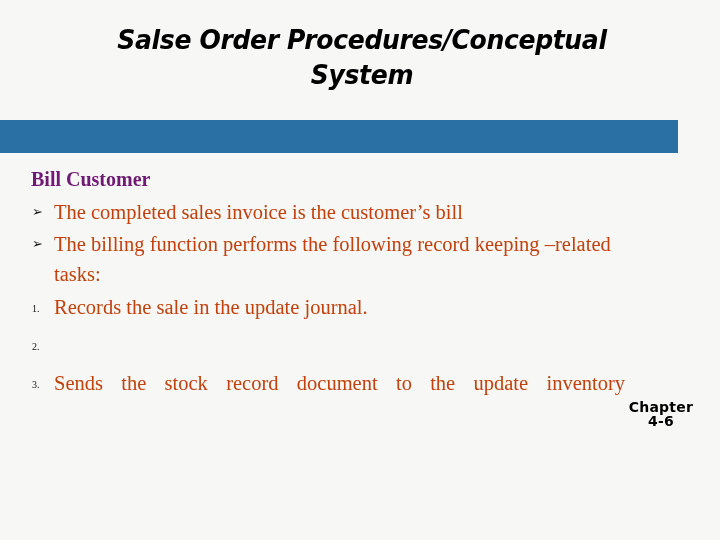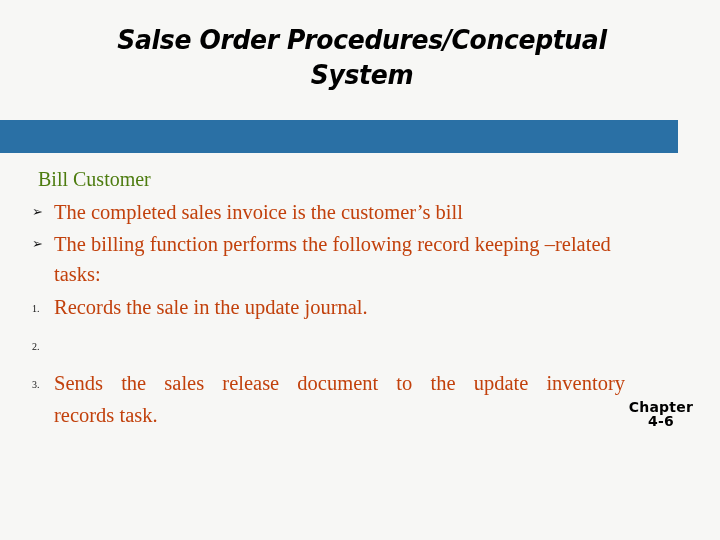--- a/index.html
+++ b/index.html
@@ -58,25 +58,25 @@
   
   .body-block {
     position: absolute;
     left: 27px;
     top: 166px;
     width: 598px;
   }
 
   .heading {
     font-family: "Liberation Serif", "DejaVu Serif", serif;
-    font-weight: normal;
+    font-weight: bold;
     font-size: 20px;
     line-height: 26px;
-    color: #4d7c0f;
-    margin: 0 0 5px 11px;
+    color: #701a75;
+    margin: 0 0 5px 4px;
   }
 
   .item {
     display: flex;
     align-items: flex-start;
     margin: 0 0 2px 0;
   }
 
   .marker {
     flex: 0 0 auto;
@@ -167,22 +167,21 @@
 
     <div class="item">
       <span class="marker num">2.</span>
       <span class="item-text wide">
       </span>
     </div>
 
     <div class="item">
       <span class="marker num">3.</span>
       <span class="item-text wide">
-        <span class="ln-just">Sends the sales release document to the update inventory</span>
-        <span class="ln">records task.</span>
+        <span class="ln-just">Sends the stock record document to the update inventory</span>
       </span>
     </div>
 
   </div>
 
   <div class="footer">
     <div>Chapter</div>
     <div>4-6</div>
   </div>
 

